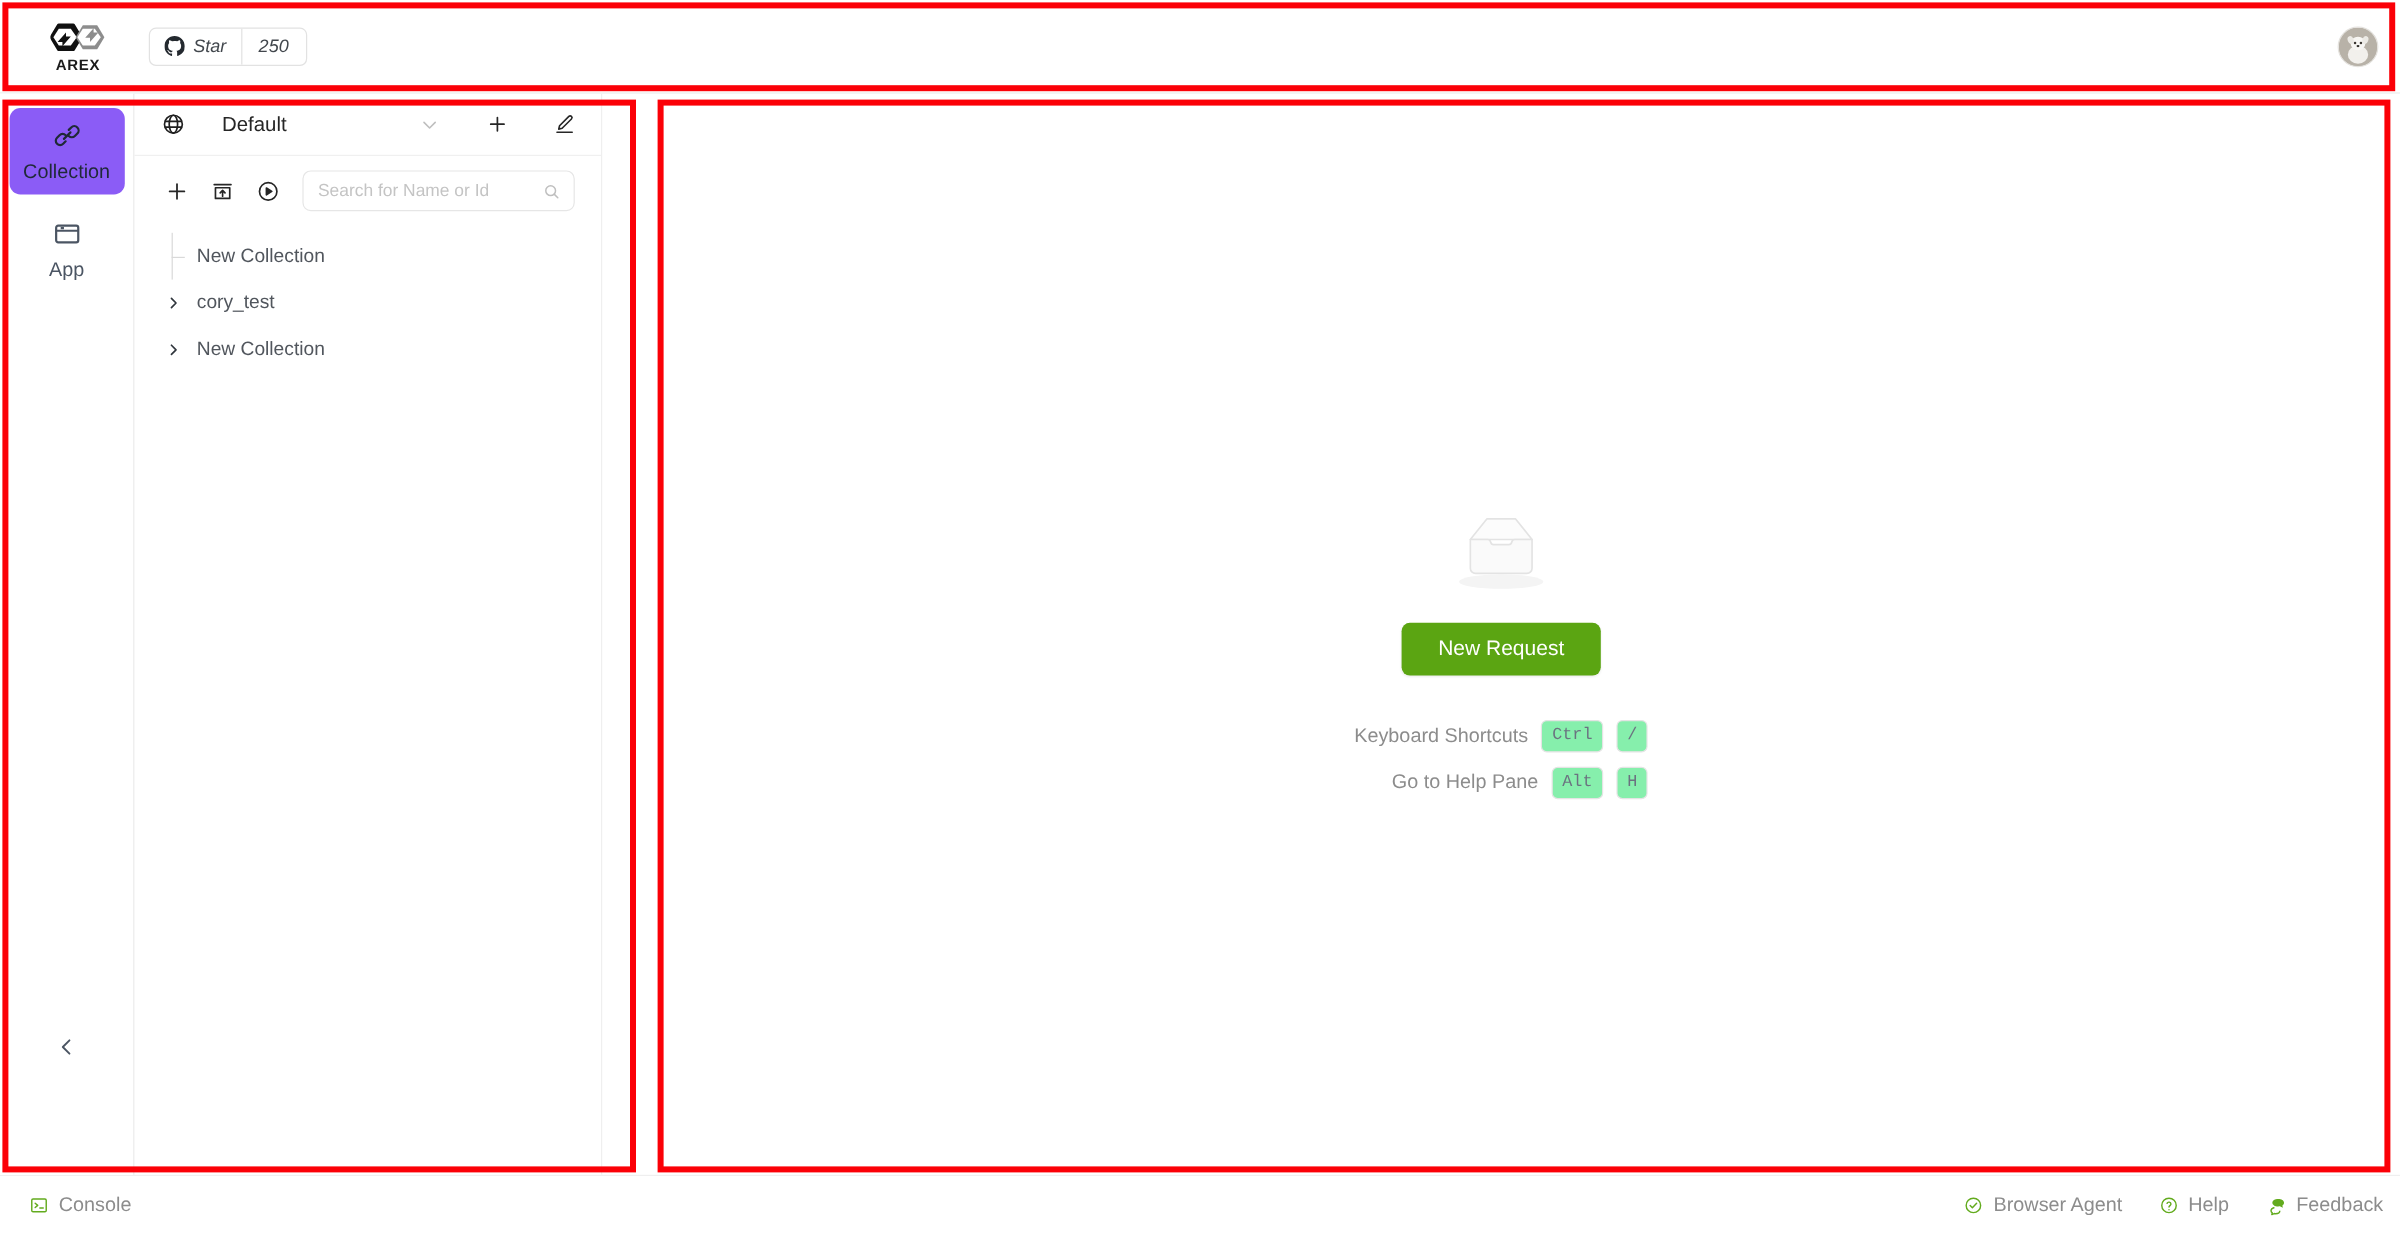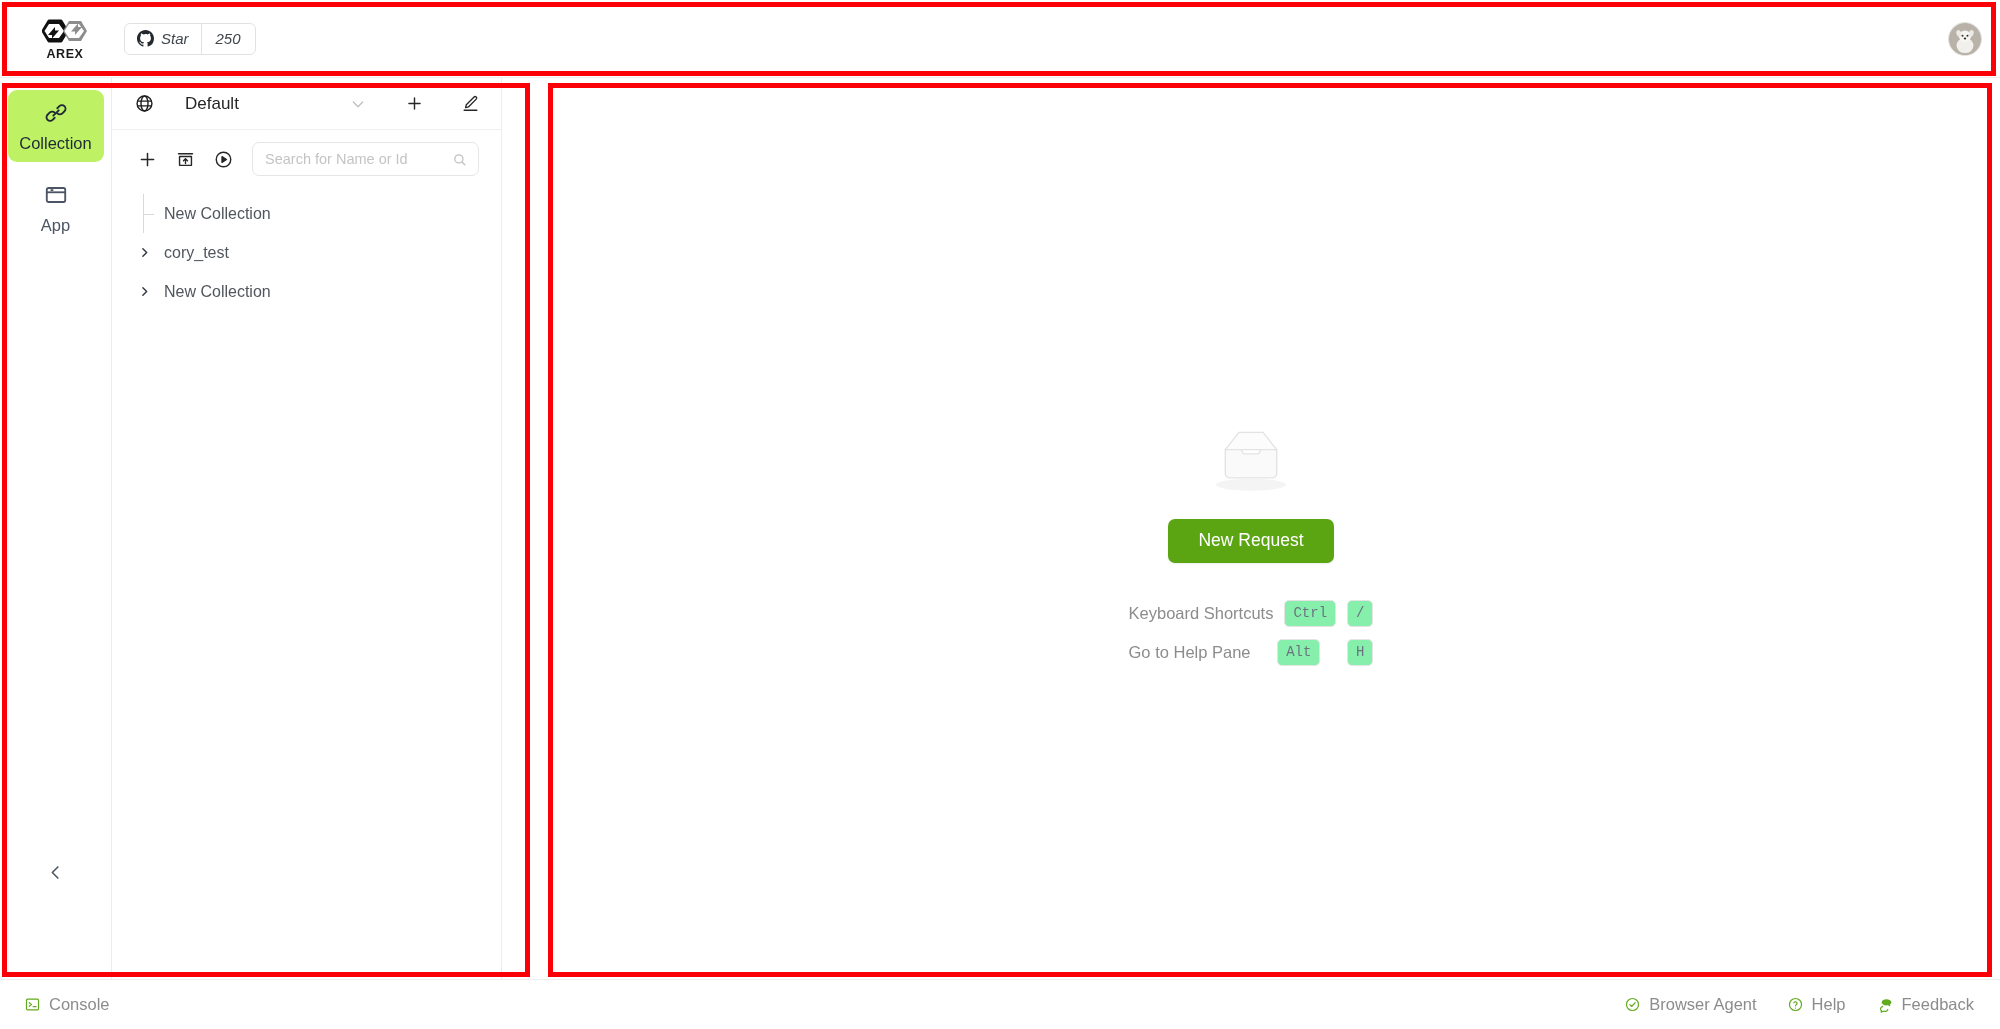--- a/index.html
+++ b/index.html
@@ -118,21 +118,21 @@
     flex-direction: column;
     align-items: center;
     justify-content: center;
     gap: 9px;
     border-radius: 9px;
     color: #4b5563;
     cursor: pointer;
     margin-bottom: 10px;
   }
   .rail-item.active {
-    background: #bef264;
+    background: #8b5cf6;
     color: #1f2937;
   }
   .rail-label { font-size: 16.5px; line-height: 1; }
   .rail-collapse {
     position: absolute;
     bottom: 90px;
     left: 50%;
     transform: translateX(-50%);
     width: 34px; height: 34px;
     display: flex; align-items: center; justify-content: center;
@@ -271,21 +271,21 @@
   }
   .shortcuts {
     margin-top: 37px;
     display: flex;
     flex-direction: column;
     gap: 12px;
   }
   .shortcut-row {
     display: flex;
     align-items: center;
-    justify-content: space-between;
+    justify-content: flex-end;
     gap: 11px;
     font-size: 16.5px;
     color: #8c8c8c;
   }
   .kbd {
     min-width: 26px;
     height: 27px;
     padding: 0 8px;
     border: 1px solid #e4e4e4;
     border-radius: 5px;
@@ -298,21 +298,21 @@
     color: #6b7280;
   }
 
   
   .statusbar {
     height: 50px;
     min-height: 50px;
     border-top: 1px solid #efefef;
     display: flex;
     align-items: center;
-    padding: 0 26px 0 24px;
+    padding: 0 14px 0 24px;
     background: #fff;
   }
   .status-item {
     display: flex;
     align-items: center;
     gap: 8px;
     font-size: 16.5px;
     color: #8c8c8c;
     cursor: pointer;
   }

